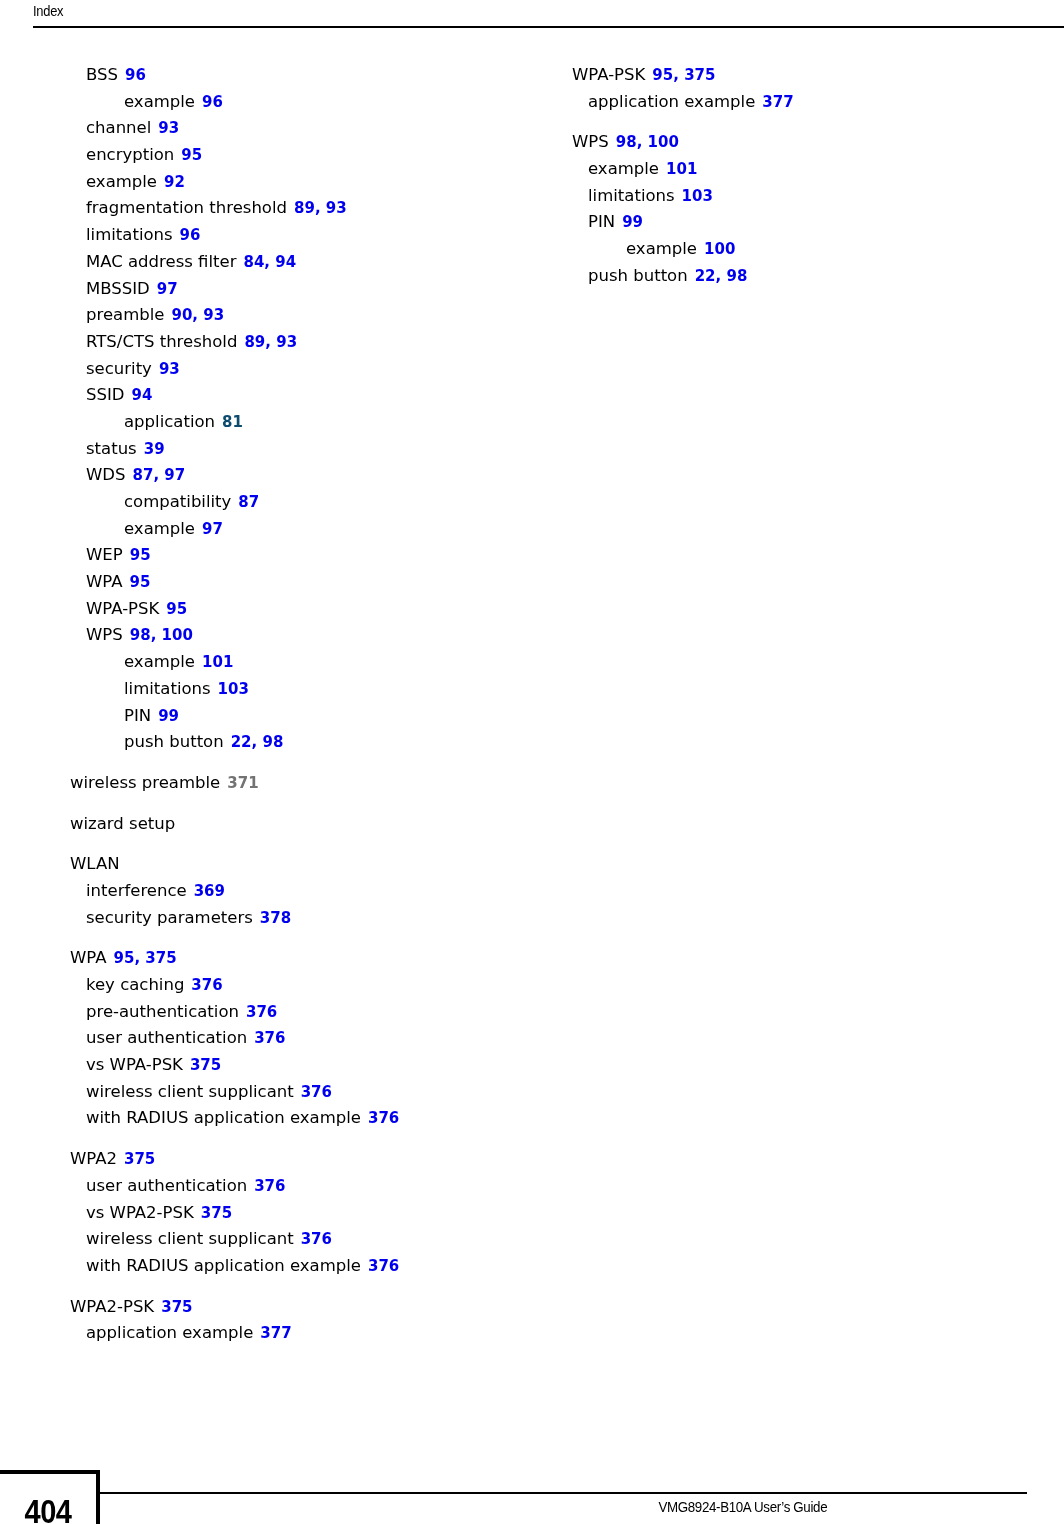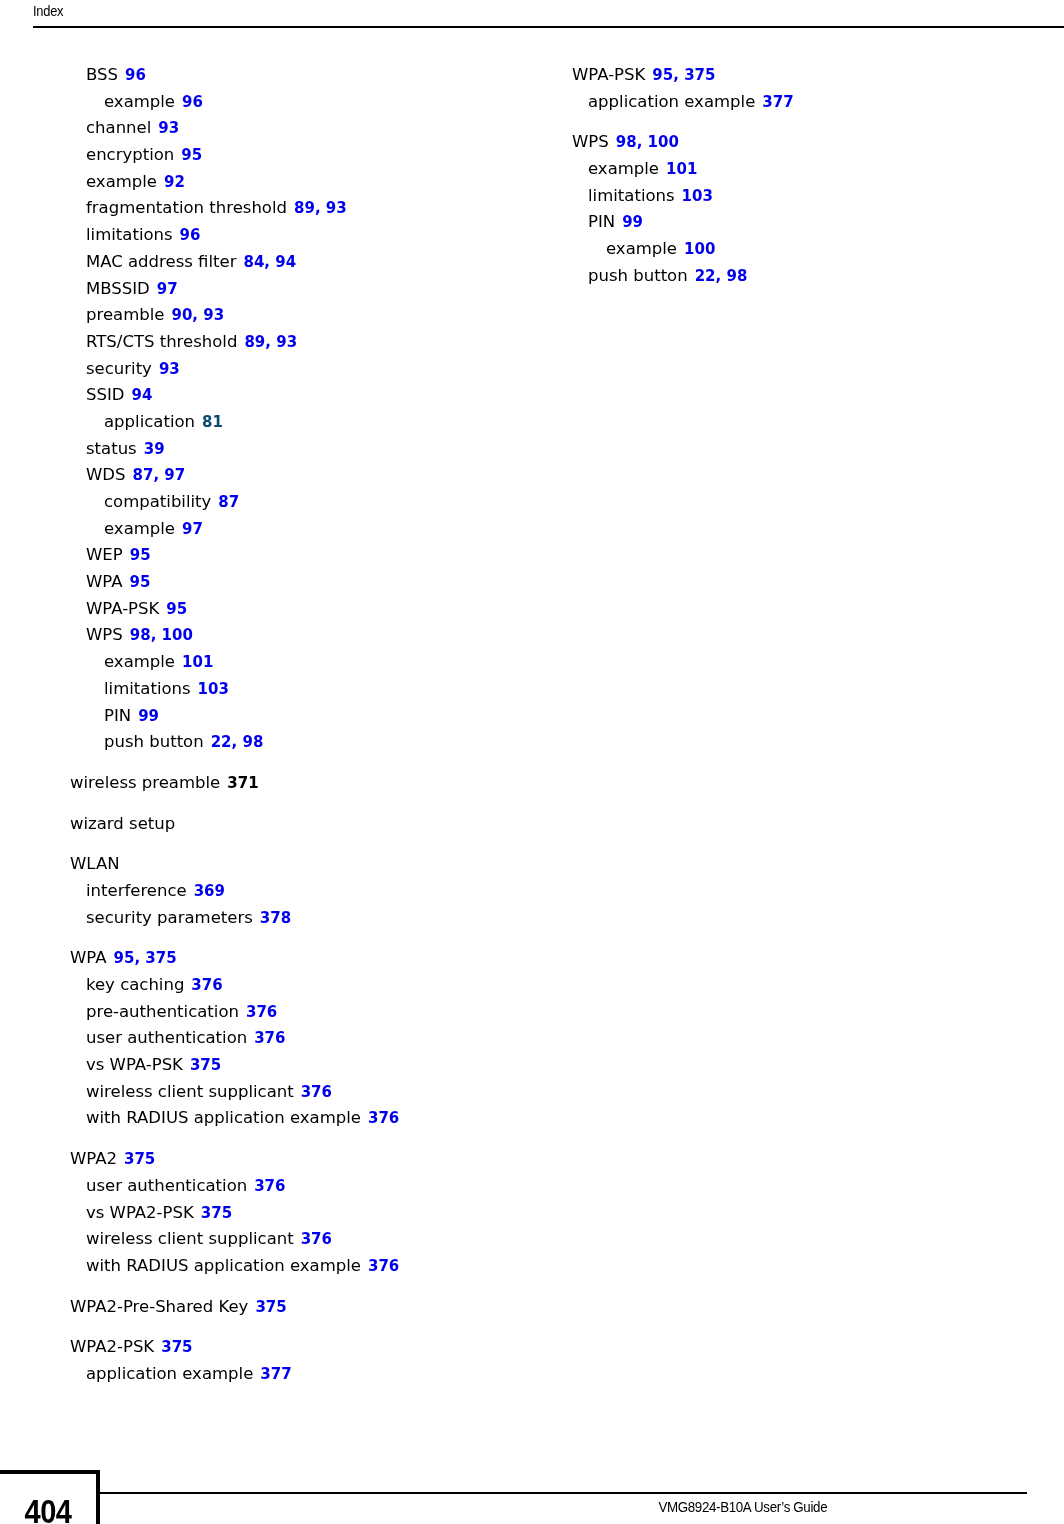--- a/index.html
+++ b/index.html
@@ -62,21 +62,21 @@
   .index-entry {
     font-size: 16.5px;
     line-height: 26.7px;
     height: 26.7px;
     white-space: nowrap;
     font-family: "DejaVu Sans", sans-serif;
     color: #000000;
   }
   .index-entry.lvl0 { margin-left: 0px; }
   .index-entry.lvl1 { margin-left: 16px; }
-  .index-entry.lvl2 { margin-left: 34px; }
+  .index-entry.lvl2 { margin-left: 54px; }
   
   .index-entry.group-start { margin-top: 14px; }
 
   .entry-term {
     font-family: "DejaVu Sans", sans-serif;
   }
   .entry-pages {
     font-weight: bold;
     color: #0000ee;
     font-size: 15px;
@@ -169,38 +169,37 @@
       <div class="index-entry lvl2"><span class="entry-term">compatibility</span><span class="entry-pages"><span class="pg" style="color: rgb(0, 0, 238);">87</span></span></div>
       <div class="index-entry lvl2"><span class="entry-term">example</span><span class="entry-pages"><span class="pg" style="color: rgb(0, 0, 238);">97</span></span></div>
       <div class="index-entry lvl1"><span class="entry-term">WEP</span><span class="entry-pages"><span class="pg" style="color: rgb(0, 0, 238);">95</span></span></div>
       <div class="index-entry lvl1"><span class="entry-term">WPA</span><span class="entry-pages"><span class="pg" style="color: rgb(0, 0, 238);">95</span></span></div>
       <div class="index-entry lvl1"><span class="entry-term">WPA-PSK</span><span class="entry-pages"><span class="pg" style="color: rgb(0, 0, 238);">95</span></span></div>
       <div class="index-entry lvl1"><span class="entry-term">WPS</span><span class="entry-pages"><span class="pg" style="color: rgb(0, 0, 238);">98</span><span class="sep">, </span><span class="pg" style="color: rgb(0, 0, 238);">100</span></span></div>
       <div class="index-entry lvl2"><span class="entry-term">example</span><span class="entry-pages"><span class="pg" style="color: rgb(0, 0, 238);">101</span></span></div>
       <div class="index-entry lvl2"><span class="entry-term">limitations</span><span class="entry-pages"><span class="pg" style="color: rgb(0, 0, 238);">103</span></span></div>
       <div class="index-entry lvl2"><span class="entry-term">PIN</span><span class="entry-pages"><span class="pg" style="color: rgb(0, 0, 238);">99</span></span></div>
       <div class="index-entry lvl2"><span class="entry-term">push button</span><span class="entry-pages"><span class="pg" style="color: rgb(0, 0, 238);">22</span><span class="sep">, </span><span class="pg" style="color: rgb(0, 0, 238);">98</span></span></div>
-      <div class="index-entry lvl0 group-start"><span class="entry-term">wireless preamble</span><span class="entry-pages"><span class="pg" style="color: #000000;">371</span></span></div>
+      <div class="index-entry lvl0 group-start"><span class="entry-term">wireless preamble</span><span class="entry-pages"><span class="pg" style="color: #737373;">371</span></span></div>
       <div class="index-entry lvl0 group-start"><span class="entry-term">wizard setup</span></div>
       <div class="index-entry lvl0 group-start"><span class="entry-term">WLAN</span></div>
       <div class="index-entry lvl1"><span class="entry-term">interference</span><span class="entry-pages"><span class="pg" style="color: rgb(0, 0, 238);">369</span></span></div>
       <div class="index-entry lvl1"><span class="entry-term">security parameters</span><span class="entry-pages"><span class="pg" style="color: rgb(0, 0, 238);">378</span></span></div>
       <div class="index-entry lvl0 group-start"><span class="entry-term">WPA</span><span class="entry-pages"><span class="pg" style="color: rgb(0, 0, 238);">95</span><span class="sep">, </span><span class="pg" style="color: rgb(0, 0, 238);">375</span></span></div>
       <div class="index-entry lvl1"><span class="entry-term">key caching</span><span class="entry-pages"><span class="pg" style="color: rgb(0, 0, 238);">376</span></span></div>
       <div class="index-entry lvl1"><span class="entry-term">pre-authentication</span><span class="entry-pages"><span class="pg" style="color: rgb(0, 0, 238);">376</span></span></div>
       <div class="index-entry lvl1"><span class="entry-term">user authentication</span><span class="entry-pages"><span class="pg" style="color: rgb(0, 0, 238);">376</span></span></div>
       <div class="index-entry lvl1"><span class="entry-term">vs WPA-PSK</span><span class="entry-pages"><span class="pg" style="color: rgb(0, 0, 238);">375</span></span></div>
       <div class="index-entry lvl1"><span class="entry-term">wireless client supplicant</span><span class="entry-pages"><span class="pg" style="color: rgb(0, 0, 238);">376</span></span></div>
       <div class="index-entry lvl1"><span class="entry-term">with RADIUS application example</span><span class="entry-pages"><span class="pg" style="color: rgb(0, 0, 238);">376</span></span></div>
       <div class="index-entry lvl0 group-start"><span class="entry-term">WPA2</span><span class="entry-pages"><span class="pg" style="color: rgb(0, 0, 238);">375</span></span></div>
       <div class="index-entry lvl1"><span class="entry-term">user authentication</span><span class="entry-pages"><span class="pg" style="color: rgb(0, 0, 238);">376</span></span></div>
       <div class="index-entry lvl1"><span class="entry-term">vs WPA2-PSK</span><span class="entry-pages"><span class="pg" style="color: rgb(0, 0, 238);">375</span></span></div>
       <div class="index-entry lvl1"><span class="entry-term">wireless client supplicant</span><span class="entry-pages"><span class="pg" style="color: rgb(0, 0, 238);">376</span></span></div>
       <div class="index-entry lvl1"><span class="entry-term">with RADIUS application example</span><span class="entry-pages"><span class="pg" style="color: rgb(0, 0, 238);">376</span></span></div>
-      <div class="index-entry lvl0 group-start"><span class="entry-term">WPA2-Pre-Shared Key</span><span class="entry-pages"><span class="pg" style="color: rgb(0, 0, 238);">375</span></span></div>
       <div class="index-entry lvl0 group-start"><span class="entry-term">WPA2-PSK</span><span class="entry-pages"><span class="pg" style="color: rgb(0, 0, 238);">375</span></span></div>
       <div class="index-entry lvl1"><span class="entry-term">application example</span><span class="entry-pages"><span class="pg" style="color: rgb(0, 0, 238);">377</span></span></div>
     </div>
   <div class="index-column right" id="col-1">
       <div class="index-entry lvl0"><span class="entry-term">WPA-PSK</span><span class="entry-pages"><span class="pg" style="color: rgb(0, 0, 238);">95</span><span class="sep">, </span><span class="pg" style="color: rgb(0, 0, 238);">375</span></span></div>
       <div class="index-entry lvl1"><span class="entry-term">application example</span><span class="entry-pages"><span class="pg" style="color: rgb(0, 0, 238);">377</span></span></div>
       <div class="index-entry lvl0 group-start"><span class="entry-term">WPS</span><span class="entry-pages"><span class="pg" style="color: rgb(0, 0, 238);">98</span><span class="sep">, </span><span class="pg" style="color: rgb(0, 0, 238);">100</span></span></div>
       <div class="index-entry lvl1"><span class="entry-term">example</span><span class="entry-pages"><span class="pg" style="color: rgb(0, 0, 238);">101</span></span></div>
       <div class="index-entry lvl1"><span class="entry-term">limitations</span><span class="entry-pages"><span class="pg" style="color: rgb(0, 0, 238);">103</span></span></div>
       <div class="index-entry lvl1"><span class="entry-term">PIN</span><span class="entry-pages"><span class="pg" style="color: rgb(0, 0, 238);">99</span></span></div>

